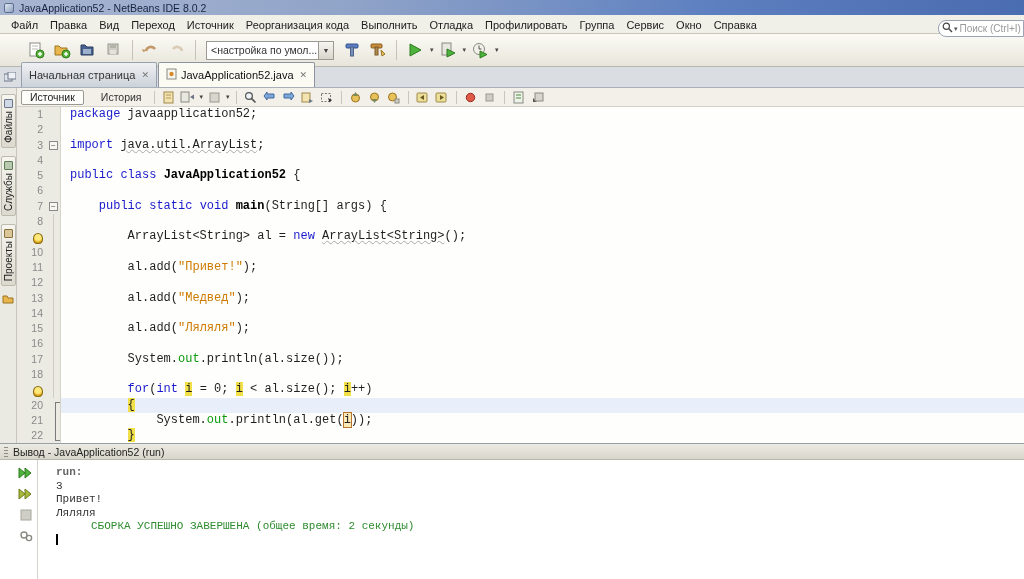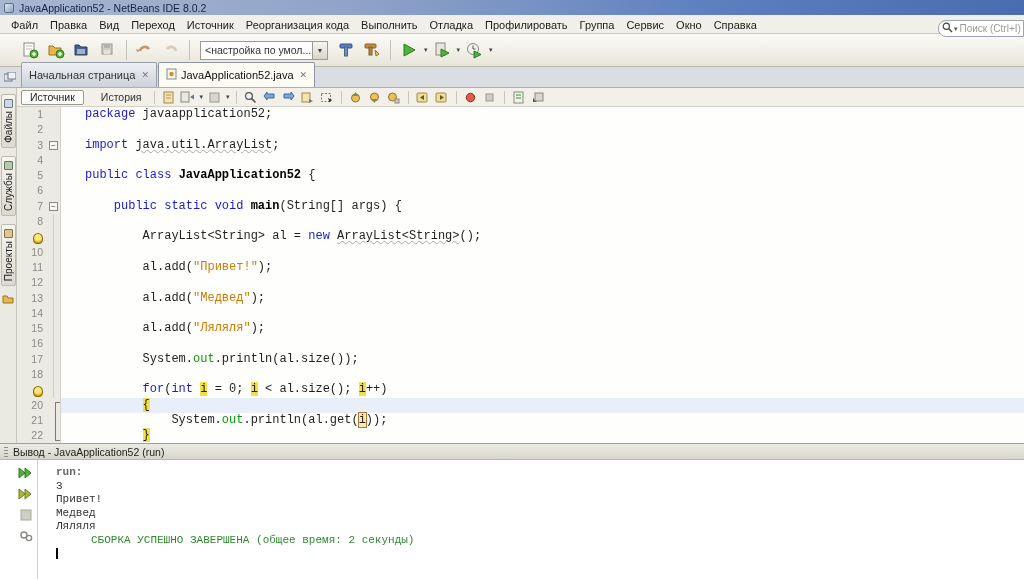--- a/index.html
+++ b/index.html
@@ -13,21 +13,21 @@
   .titlebar .title { font-size:10.5px; color:#16233f; white-space:nowrap; }
 
   
   .menubar { height:19px; background:#f0efe8; border-bottom:1px solid #c9c7bc; display:flex; align-items:flex-end; padding-left:5px; position:relative; flex:0 0 auto; }
   .menu-item { padding:2px 6px; font-size:11px; color:#1c1c1c; cursor:default; white-space:nowrap; }
   .search-box { position:absolute; right:0; top:5px; width:86px; height:17px; background:#fff; border:1px solid #9aa4b5; border-radius:8px 0 0 8px; display:flex; align-items:center; padding:0 3px; overflow:hidden; }
   .search-box .caret { font-size:7px; color:#555; margin:0 2px 0 1px; }
   .search-text { color:#9a9a9a; font-size:10px; white-space:nowrap; }
 
   
-  .toolbar { height:33px; background:linear-gradient(#fbfaf5,#e8e6db); border-bottom:1px solid #b9b7ac; display:flex; align-items:center; padding-left:18px; gap:2px; flex:0 0 auto; }
+  .toolbar { height:33px; background:linear-gradient(#fbfaf5,#e8e6db); border-bottom:1px solid #b9b7ac; display:flex; align-items:center; padding-left:24px; gap:2px; flex:0 0 auto; }
   .tb-btn { width:24px; height:24px; display:flex; align-items:center; justify-content:center; border-radius:2px; }
   .tb-sep { width:1px; height:20px; background:#c5c3b8; margin:0 4px; }
   .combo { width:128px; height:19px; background:#fff; border:1px solid #9b9b93; display:flex; align-items:center; font-size:10.5px; color:#333; margin:0 4px; }
   .combo .combo-text { flex:1; padding:0 4px; white-space:nowrap; overflow:hidden; }
   .combo .combo-arrow { width:15px; height:100%; background:linear-gradient(#f6f5f0,#d8d6cb); border-left:1px solid #9b9b93; display:flex; align-items:center; justify-content:center; font-size:7px; color:#444; }
   .dd-arrow { font-size:7px; color:#444; margin-left:1px; }
 
   
   .tabrow { height:21px; background:#dadde2; border-bottom:1px solid #aab0ba; display:flex; align-items:flex-end; padding-left:2px; flex:0 0 auto; }
   .tabrow .docker { width:16px; height:15px; margin:0 3px 2px 0; display:flex; align-items:center; justify-content:center; }
@@ -56,21 +56,21 @@
   .code-row { display:flex; height:15.3px; line-height:15.3px; white-space:pre; }
   .gutter-num { width:30px; flex:0 0 auto; background:#ebeae3; color:#8a8a8a; font-size:10.5px; text-align:right; padding-right:4px; font-family:"Liberation Sans",sans-serif; }
   .mark { width:14px; flex:0 0 auto; background:#ebeae3; border-right:1px solid #d6d4ca; position:relative; }
   .mark.guide::before { content:""; position:absolute; left:6px; top:0; bottom:0; border-left:1px solid #cfcdc3; }
   .mark.brace-top::after, .mark.brace-mid::after, .mark.brace-bot::after { content:""; position:absolute; left:8px; width:4px; border-left:1px solid #7a7a7a; }
   .mark.brace-top::after { top:4px; bottom:0; border-top:1px solid #7a7a7a; }
   .mark.brace-mid::after { top:0; bottom:0; }
   .mark.brace-bot::after { top:0; bottom:3px; border-bottom:1px solid #7a7a7a; }
   .fold-box { position:absolute; left:2px; top:3px; width:9px; height:9px; border:1px solid #8a8a8a; background:#f7f6f1; color:#555; font-size:8px; line-height:7px; text-align:center; }
   .bulb { display:inline-block; width:10px; height:11px; background:radial-gradient(circle at 50% 35%, #ffe97a 0 45%, #e0a81f 70%, #9c7a14 100%); border-radius:50% 50% 40% 40%; border:1px solid #8a6d10; vertical-align:middle; margin-top:2px; }
-  .code-text { padding-left:24px; color:#1f1f1f; }
+  .code-text { padding-left:9px; color:#1f1f1f; }
   .code-row.current .code-text-wrap { background:#e8effa; }
   .code-text-wrap { flex:1; }
   .tk-kw { color:#1a1acd; }
   .tk-pl { color:#1f1f1f; }
   .tk-str { color:#ce7b00; }
   .tk-fld { color:#0a9a0a; }
   .tk-bold { font-weight:bold; color:#000; }
   .tk-ul { color:#1f1f1f; text-decoration:underline; text-decoration-style:wavy; text-decoration-color:#a9a9a9; text-decoration-thickness:1px; }
   .tk-hl { background:#f2e049; }
   .tk-hlbox { background:#fbe9b8; outline:1px solid #b8742a; }
@@ -423,20 +423,19 @@
             <svg width="14" height="12">
               <circle cx="5" cy="5" r="3" fill="none" stroke="#8a8a82" stroke-width="1.4"></circle>
               <circle cx="10" cy="8" r="2.6" fill="none" stroke="#8a8a82" stroke-width="1.4"></circle>
             </svg>
           </span>
       </div>
       <div class="out-text">
           <div class="ol-label">run:</div>
           <div class="ol-plain">3</div>
           <div class="ol-plain">Привет!</div>
-          <div class="ol-plain">Медвед</div>
           <div class="ol-plain">Ляляля</div>
           <div class="ol-success">СБОРКА УСПЕШНО ЗАВЕРШЕНА (общее время: 2 секунды)</div>
           <div><span class="cursor-bar"></span></div>
         </div>
     </div>
   </div>
 </div>
 
 </body></html>

